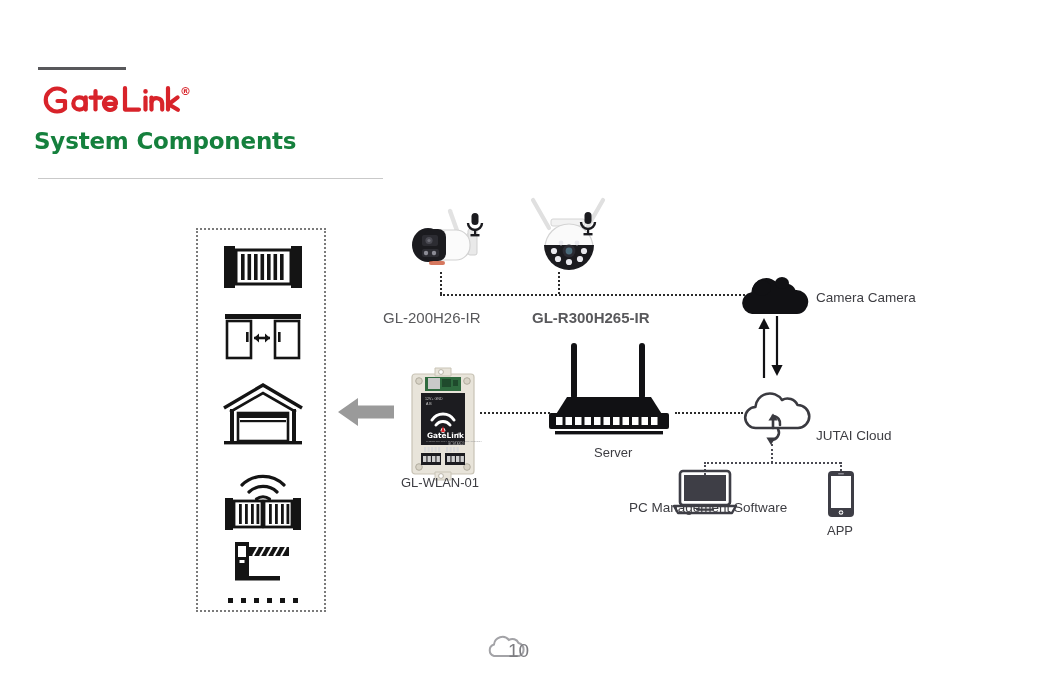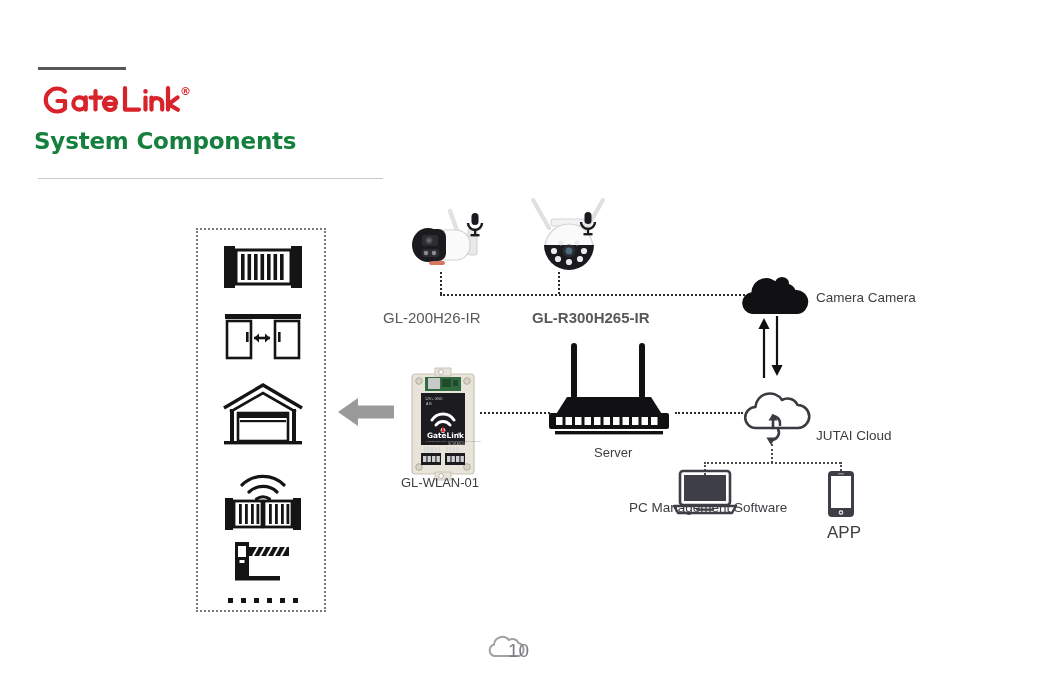--- a/index.html
+++ b/index.html
@@ -393,21 +393,21 @@
 
   <div class="abs" style="left:826px;top:470px;">
     <svg width="30" height="48" viewBox="0 0 30 48">
       <rect x="2" y="1" width="26" height="46" rx="4" fill="#3e3e46"></rect>
       <rect x="5" y="6" width="20" height="32" fill="#ffffff"></rect>
       <rect x="12" y="3" width="6" height="1.4" rx=".7" fill="#8e8e96"></rect>
       <circle cx="15" cy="42.5" r="2.3" fill="#ffffff"></circle>
       <path d="M13.6 42.5 L16.4 42.5 M15 41.1 L15 43.9" stroke="#3e3e46" stroke-width=".9"></path>
     </svg>
   </div>
-  <div class="lbl lbl-dark" style="left:827px;top:523px;font-size:17px;">APP</div>
+  <div class="lbl lbl-dark" style="left:827px;top:523px;font-size:13px;">APP</div>
 
   <div class="abs" id="page-num-wrap">
     <svg width="44" height="32" viewBox="0 0 44 32">
       <path d="M8 24 A6 6 0 0 1 8 12.5 A8.5 8.5 0 0 1 23 8 A6.5 6.5 0 0 1 32.5 11 A6.8 6.8 0 0 1 33 24 Z" fill="none" stroke="#a3a3a7" stroke-width="2"></path>
     </svg>
     <div id="page-num">10</div>
   </div>
 
 </div>
 

